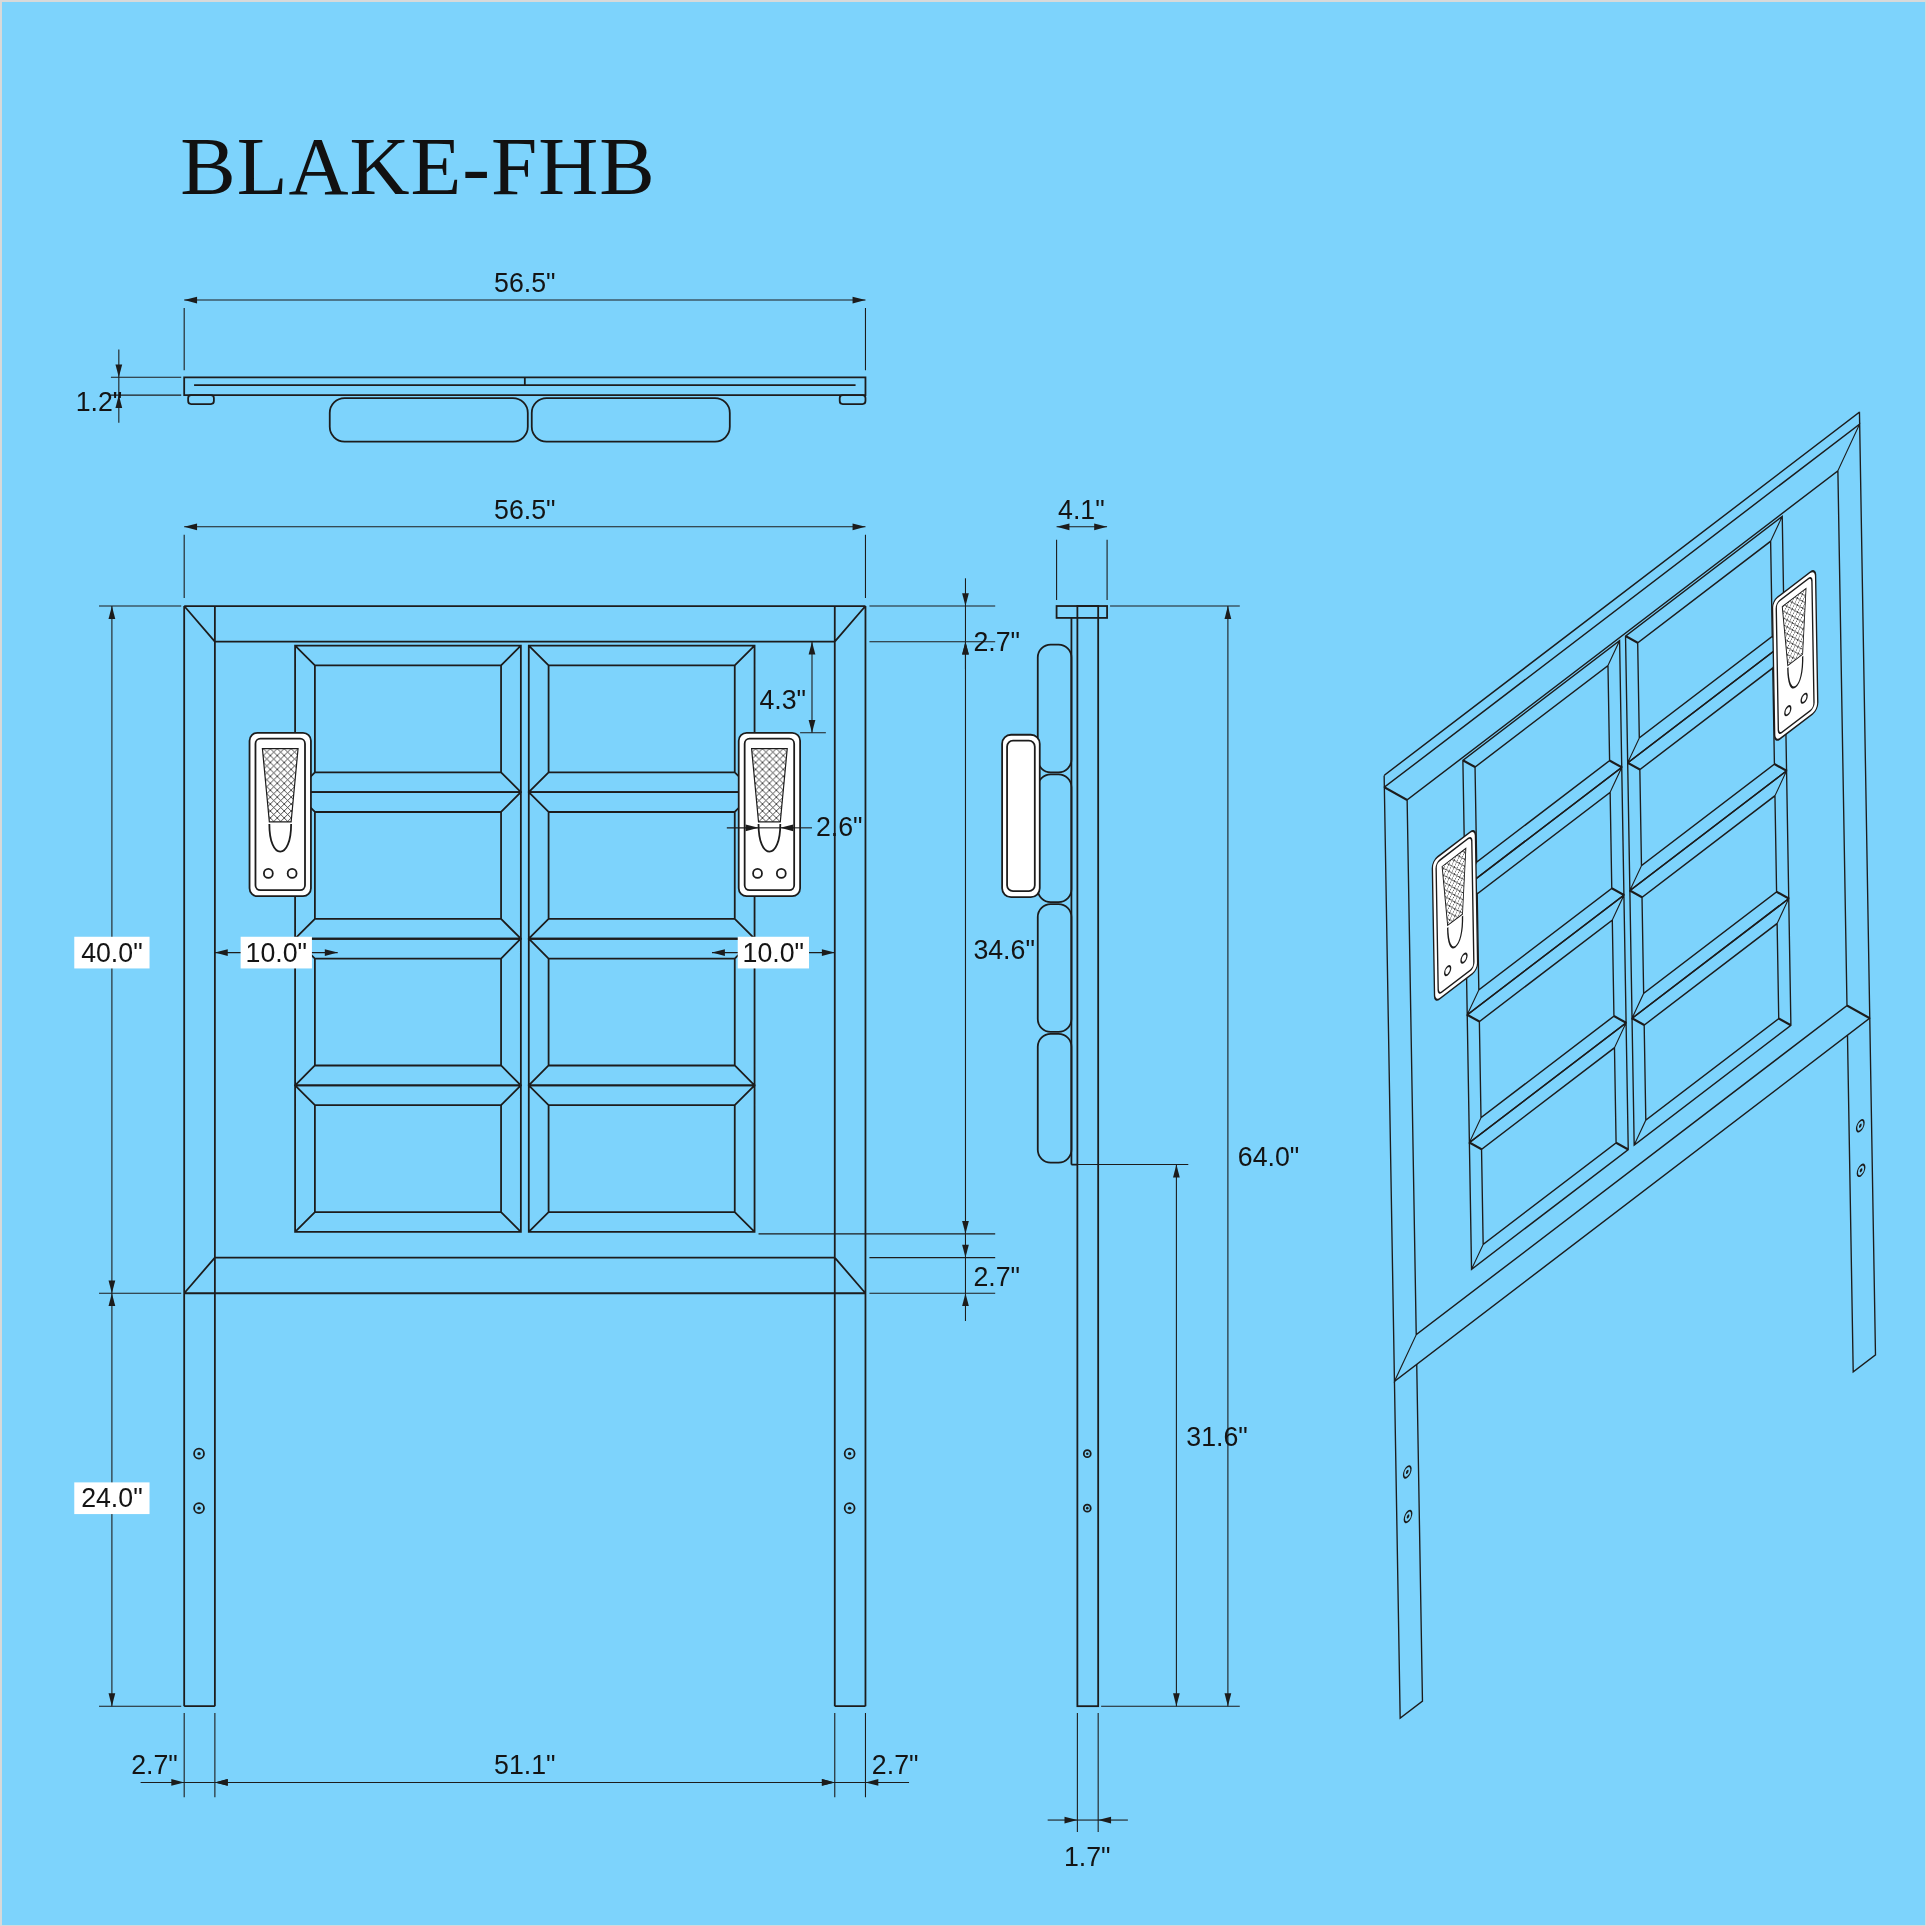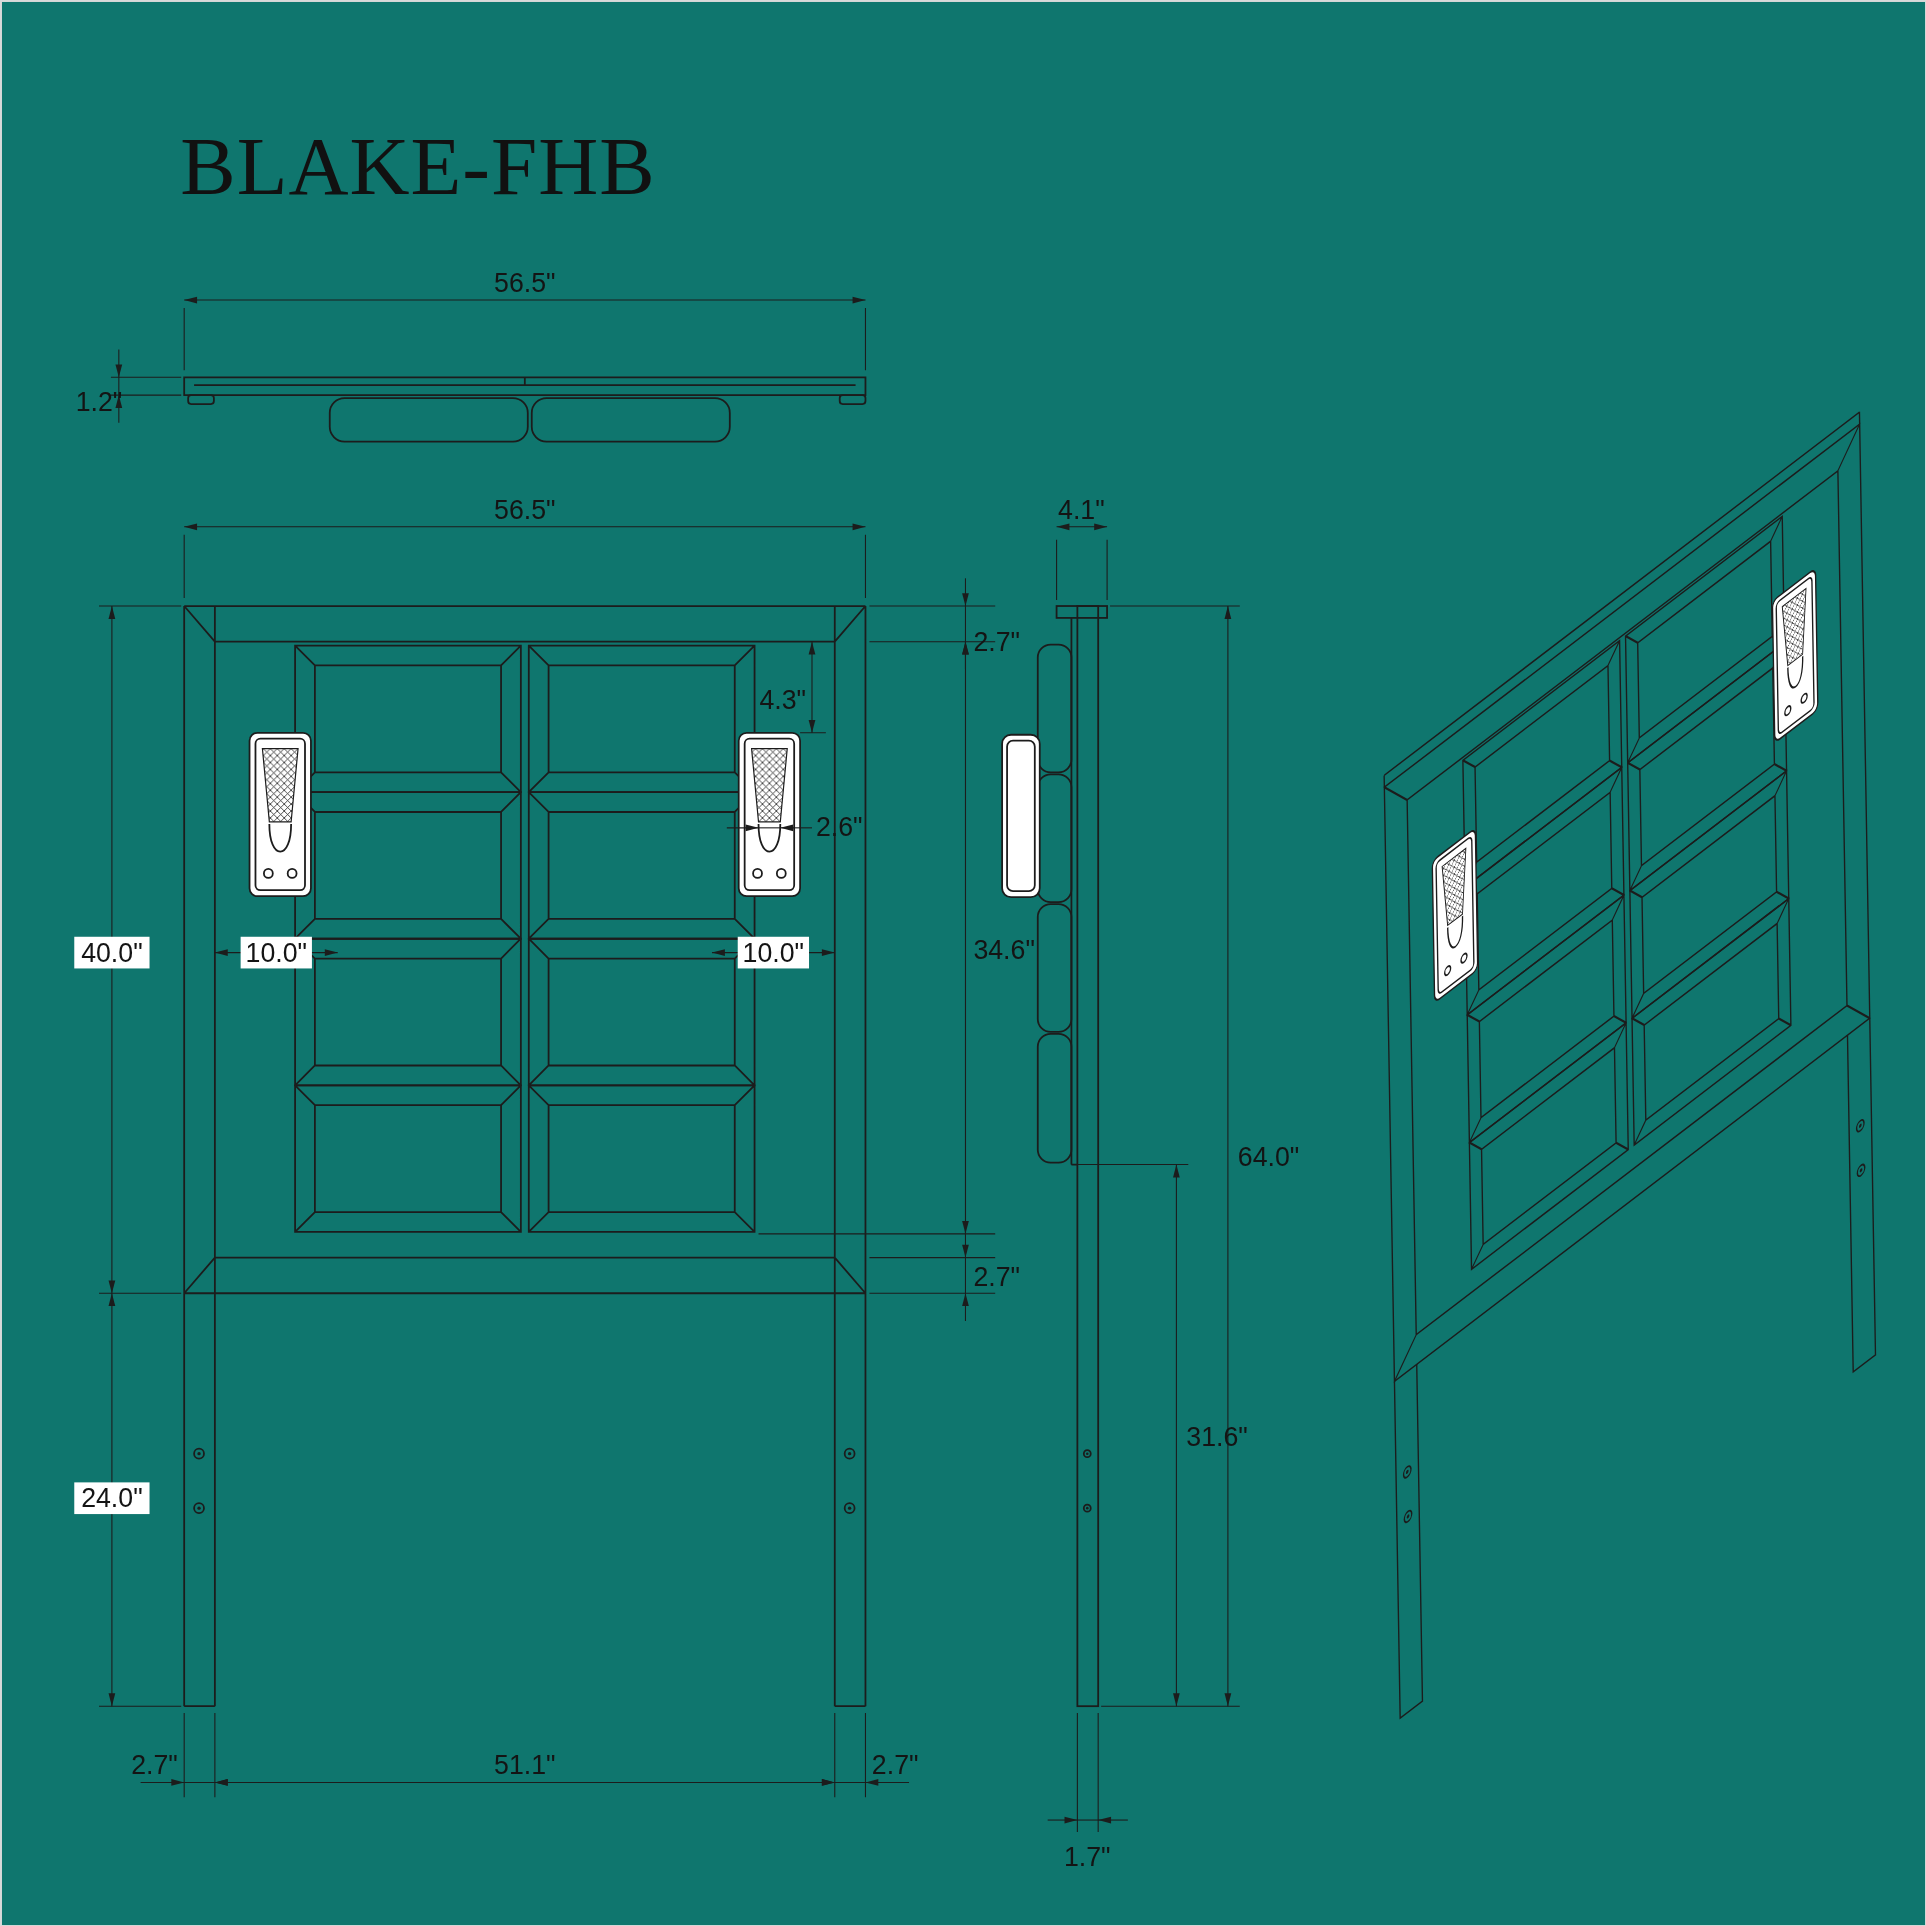--- a/index.html
+++ b/index.html
@@ -1,16 +1,16 @@
 <!DOCTYPE html>
 <html><head>
 <meta charset="utf-8">
 <style>
   html,body{margin:0;padding:0;background:#ffffff;}
-  .sheet{position:relative;width:1927px;height:1927px;background:#0f766e;}
+  .sheet{position:relative;width:1927px;height:1927px;background:#7dd3fc;}
   svg{display:block;}
   .title{font-family:"Liberation Serif",serif;font-size:84px;fill:#111;letter-spacing:1px;}
   .t{font-family:"Liberation Sans",sans-serif;font-size:27px;fill:#141414;}
   .obj{fill:none;stroke:#1c1c1c;stroke-width:1.8;stroke-linejoin:miter;stroke-linecap:butt;}
   .objw{fill:#ffffff;stroke:#1c1c1c;stroke-width:1.8;}
   .dim{fill:none;stroke:#1c1c1c;stroke-width:1.1;}
   .hatch{fill:url(#hatch);stroke:#1c1c1c;stroke-width:1.2;}
   .dot{fill:#1c1c1c;stroke:none;}
   .bg{fill:#ffffff;stroke:none;}
   .border{fill:none;stroke:#d9d9d9;stroke-width:2;}

